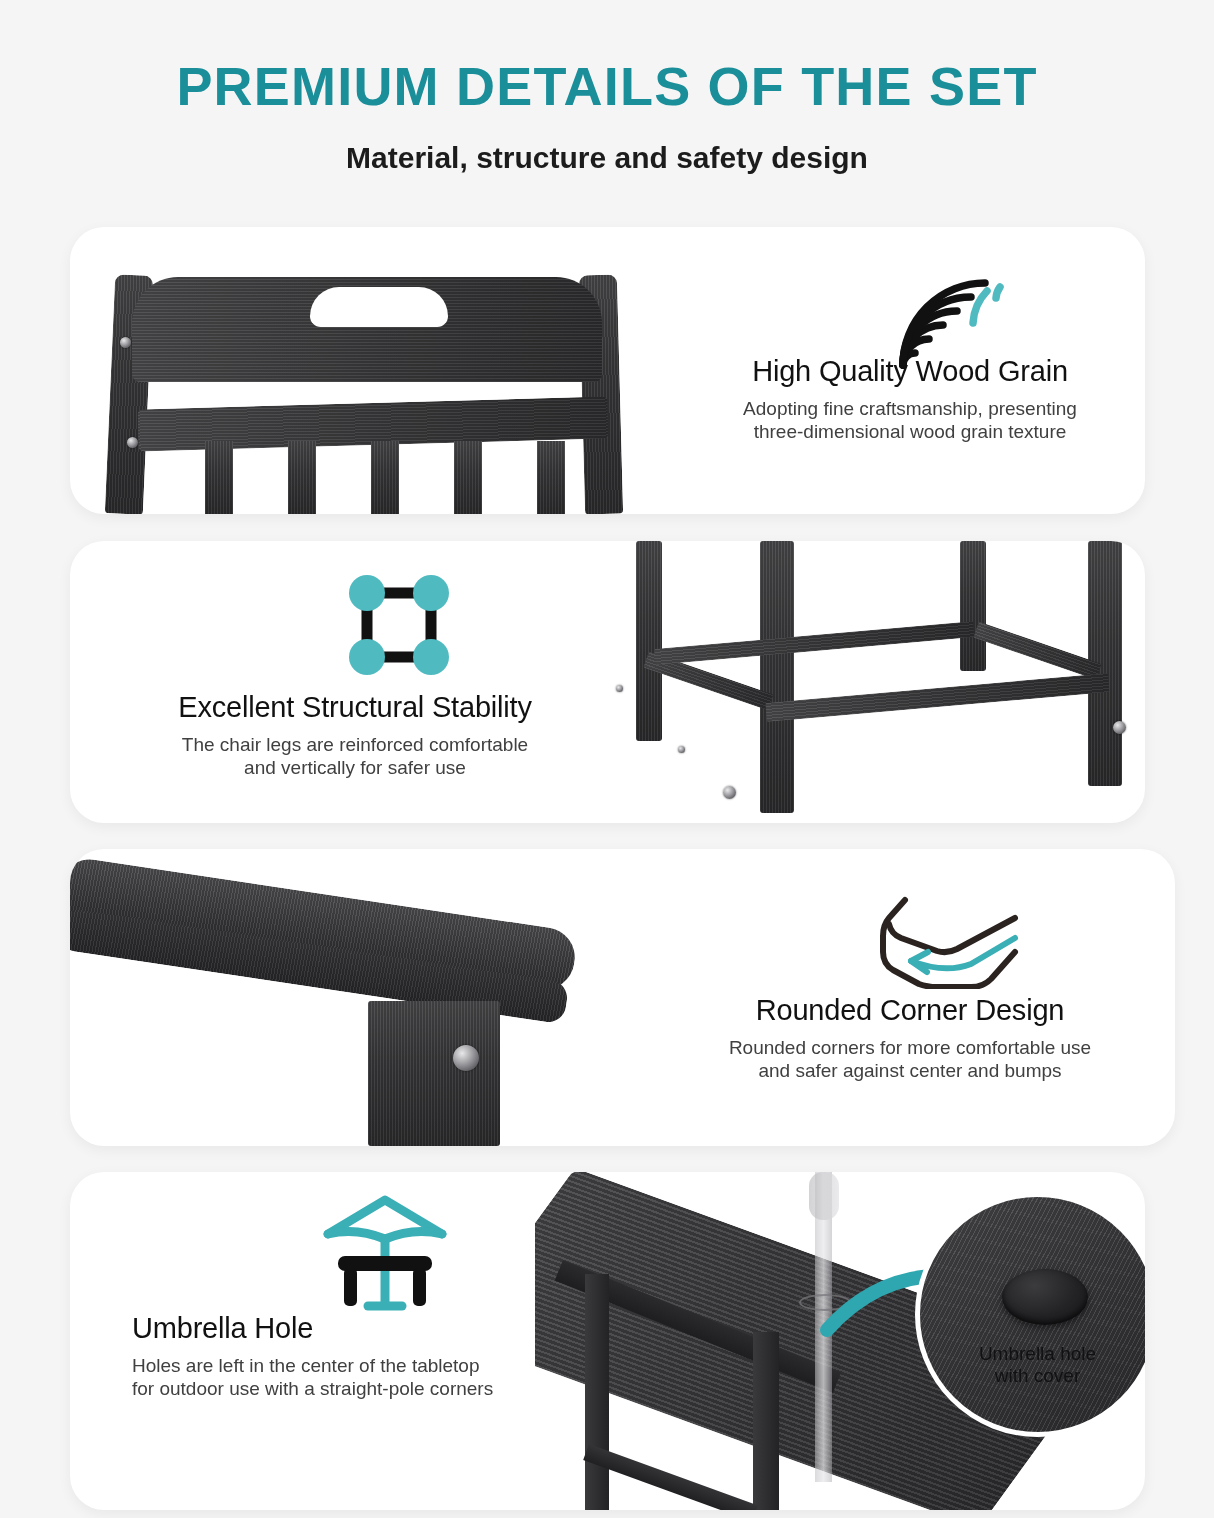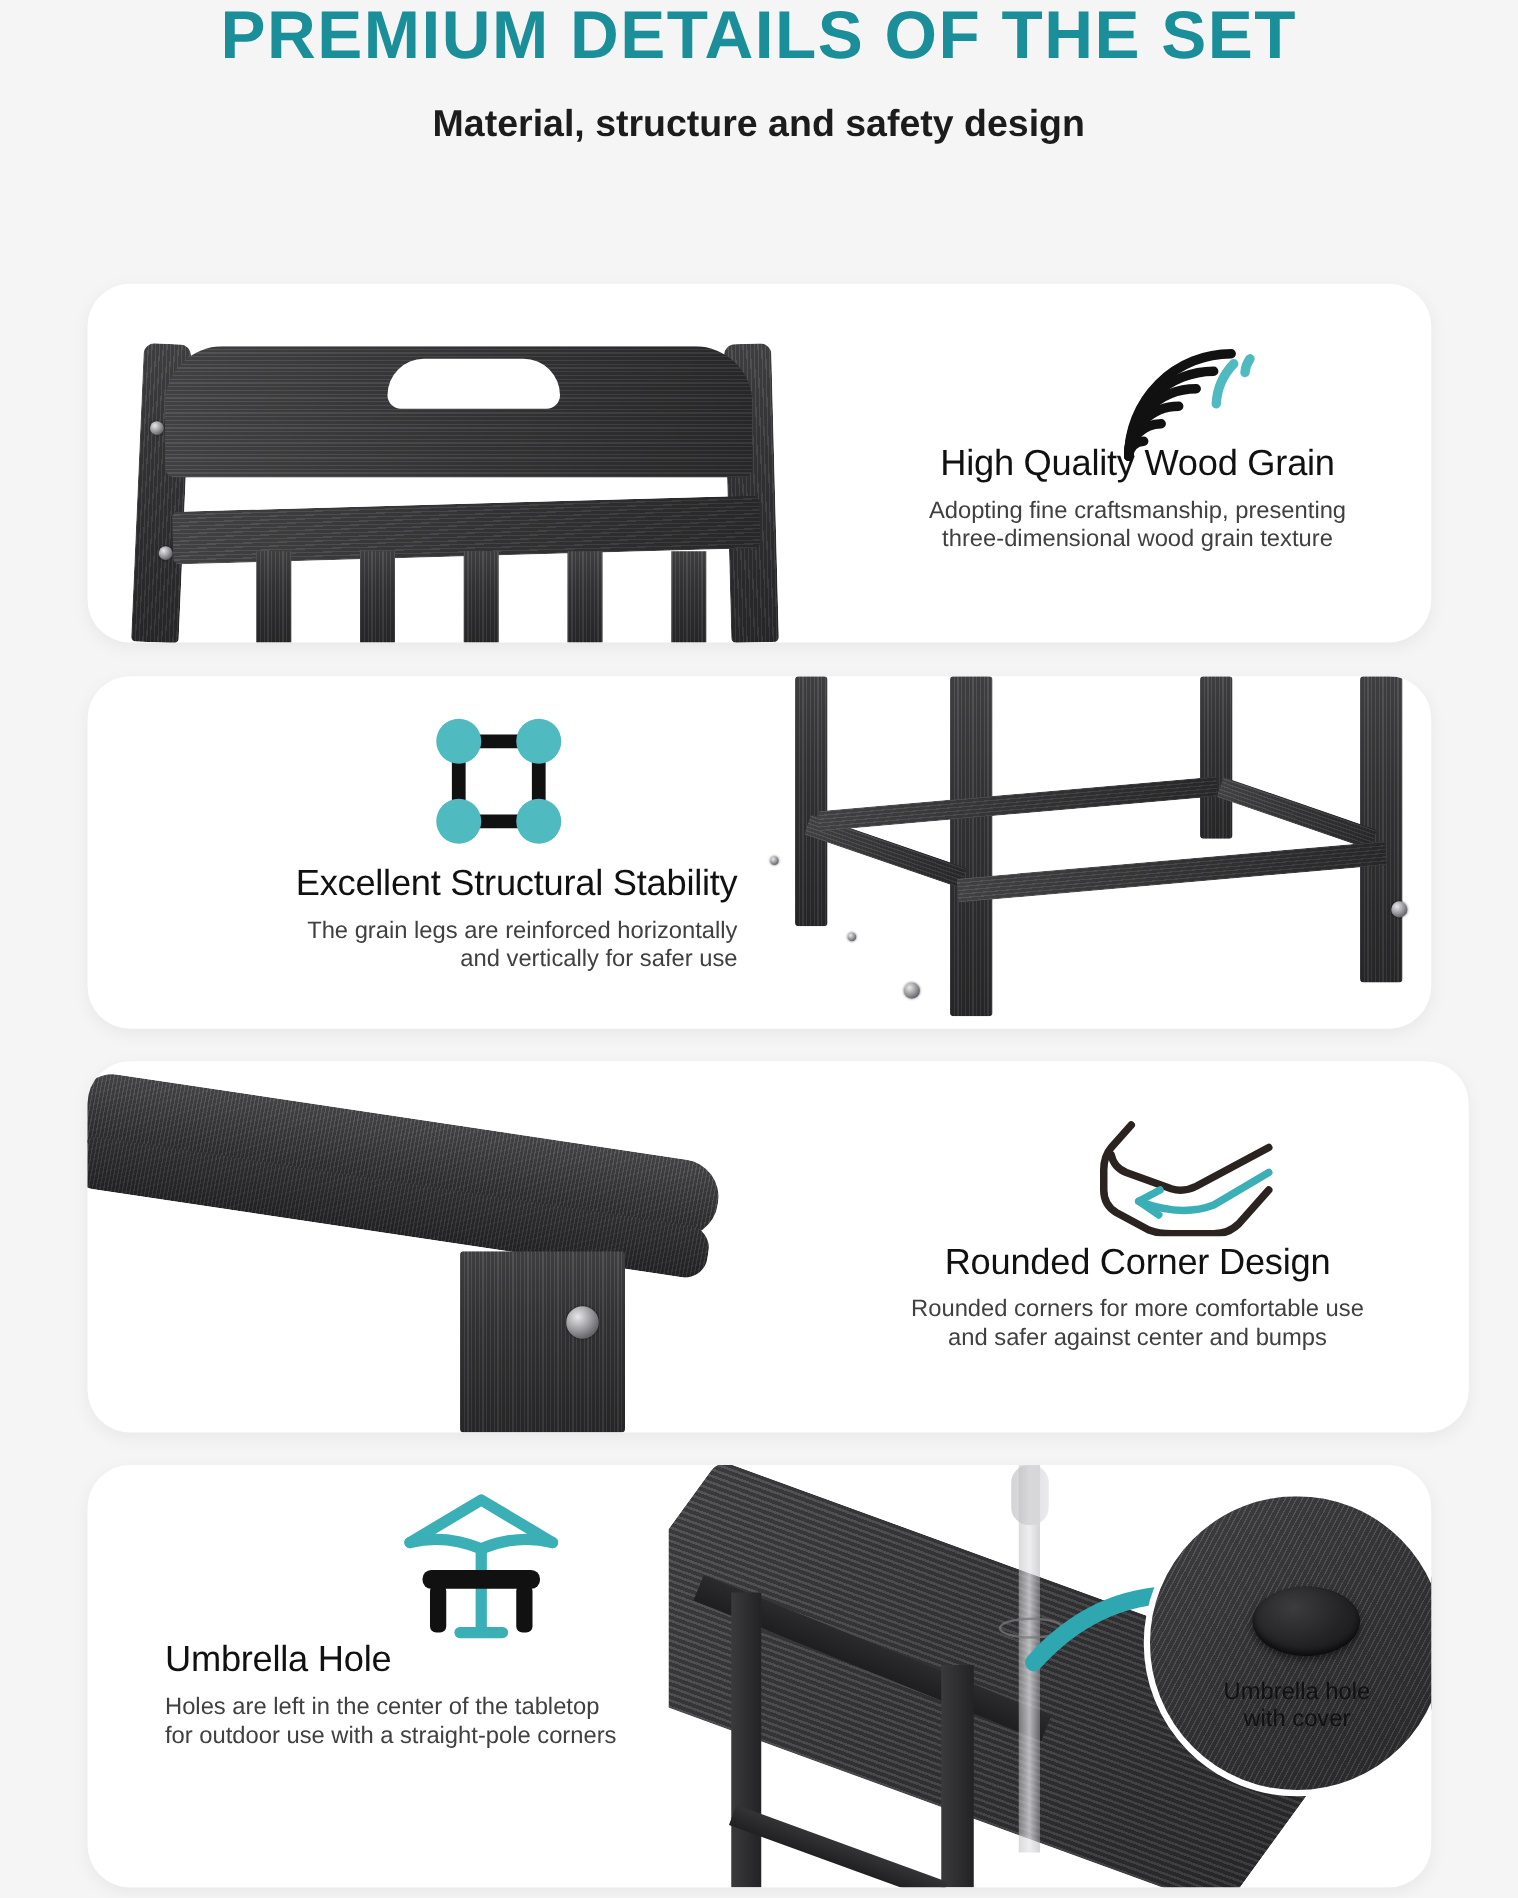--- a/index.html
+++ b/index.html
@@ -11,21 +11,21 @@
     overflow: hidden;
   }
   .page {
     position: relative;
     width: 1214px;
     height: 1518px;
     background: #f5f5f5;
   }
 
   
-  .header { text-align: center; }
+  .header { text-align: center; padding-top: 58px; }
   .title {
     font-size: 54px;
     font-weight: bold;
     letter-spacing: 1.2px;
     color: #1a8e99;
     line-height: 1.06;
   }
   .subtitle {
     margin-top: 26px;
     font-size: 30px;
@@ -56,21 +56,21 @@
     white-space: nowrap;
   }
   .feature-desc {
     margin-top: 9px;
     font-size: 19px;
     line-height: 1.22;
     color: #404040;
     white-space: pre-line;
   }
   .tb-1 { left: 625px; top: 128px; width: 430px; text-align: center; }
-  .tb-2 { left: 50px;  top: 150px; width: 470px; text-align: right; }
+  .tb-2 { left: 50px;  top: 150px; width: 470px; text-align: center; }
   .tb-3 { left: 615px; top: 145px; width: 450px; text-align: center; }
   .tb-4 { left: 62px;  top: 140px; width: 440px; text-align: left; }
 
   .icon-wrap { position: absolute; }
   .ic-1 { left: 825px; top: 50px; }
   .ic-2 { left: 275px; top: 30px; }
   .ic-3 { left: 805px; top: 45px; }
   .ic-4 { left: 250px; top: 22px; }
 
   
@@ -232,21 +232,21 @@
           <circle cx="22" cy="22" r="18"></circle>
           <circle cx="86" cy="22" r="18"></circle>
           <circle cx="22" cy="86" r="18"></circle>
           <circle cx="86" cy="86" r="18"></circle>
         </g>
       </svg>
     </div>
 
     <div class="textblock tb-2">
       <div class="feature-title">Excellent Structural Stability</div>
-      <div class="feature-desc">The grain legs are reinforced horizontally
+      <div class="feature-desc">The chair legs are reinforced comfortable
 and vertically for safer use</div>
     </div>
   </div>
 
   <div class="card card-3">
 
     <div class="photo" style="left:0; top:0; width:610px; height:297px;">
 
       <div style="position:absolute; left:-10px; top:6px; width:520px; height:62px; border-radius:30px;
                   transform:rotate(8.5deg); transform-origin:left center;

